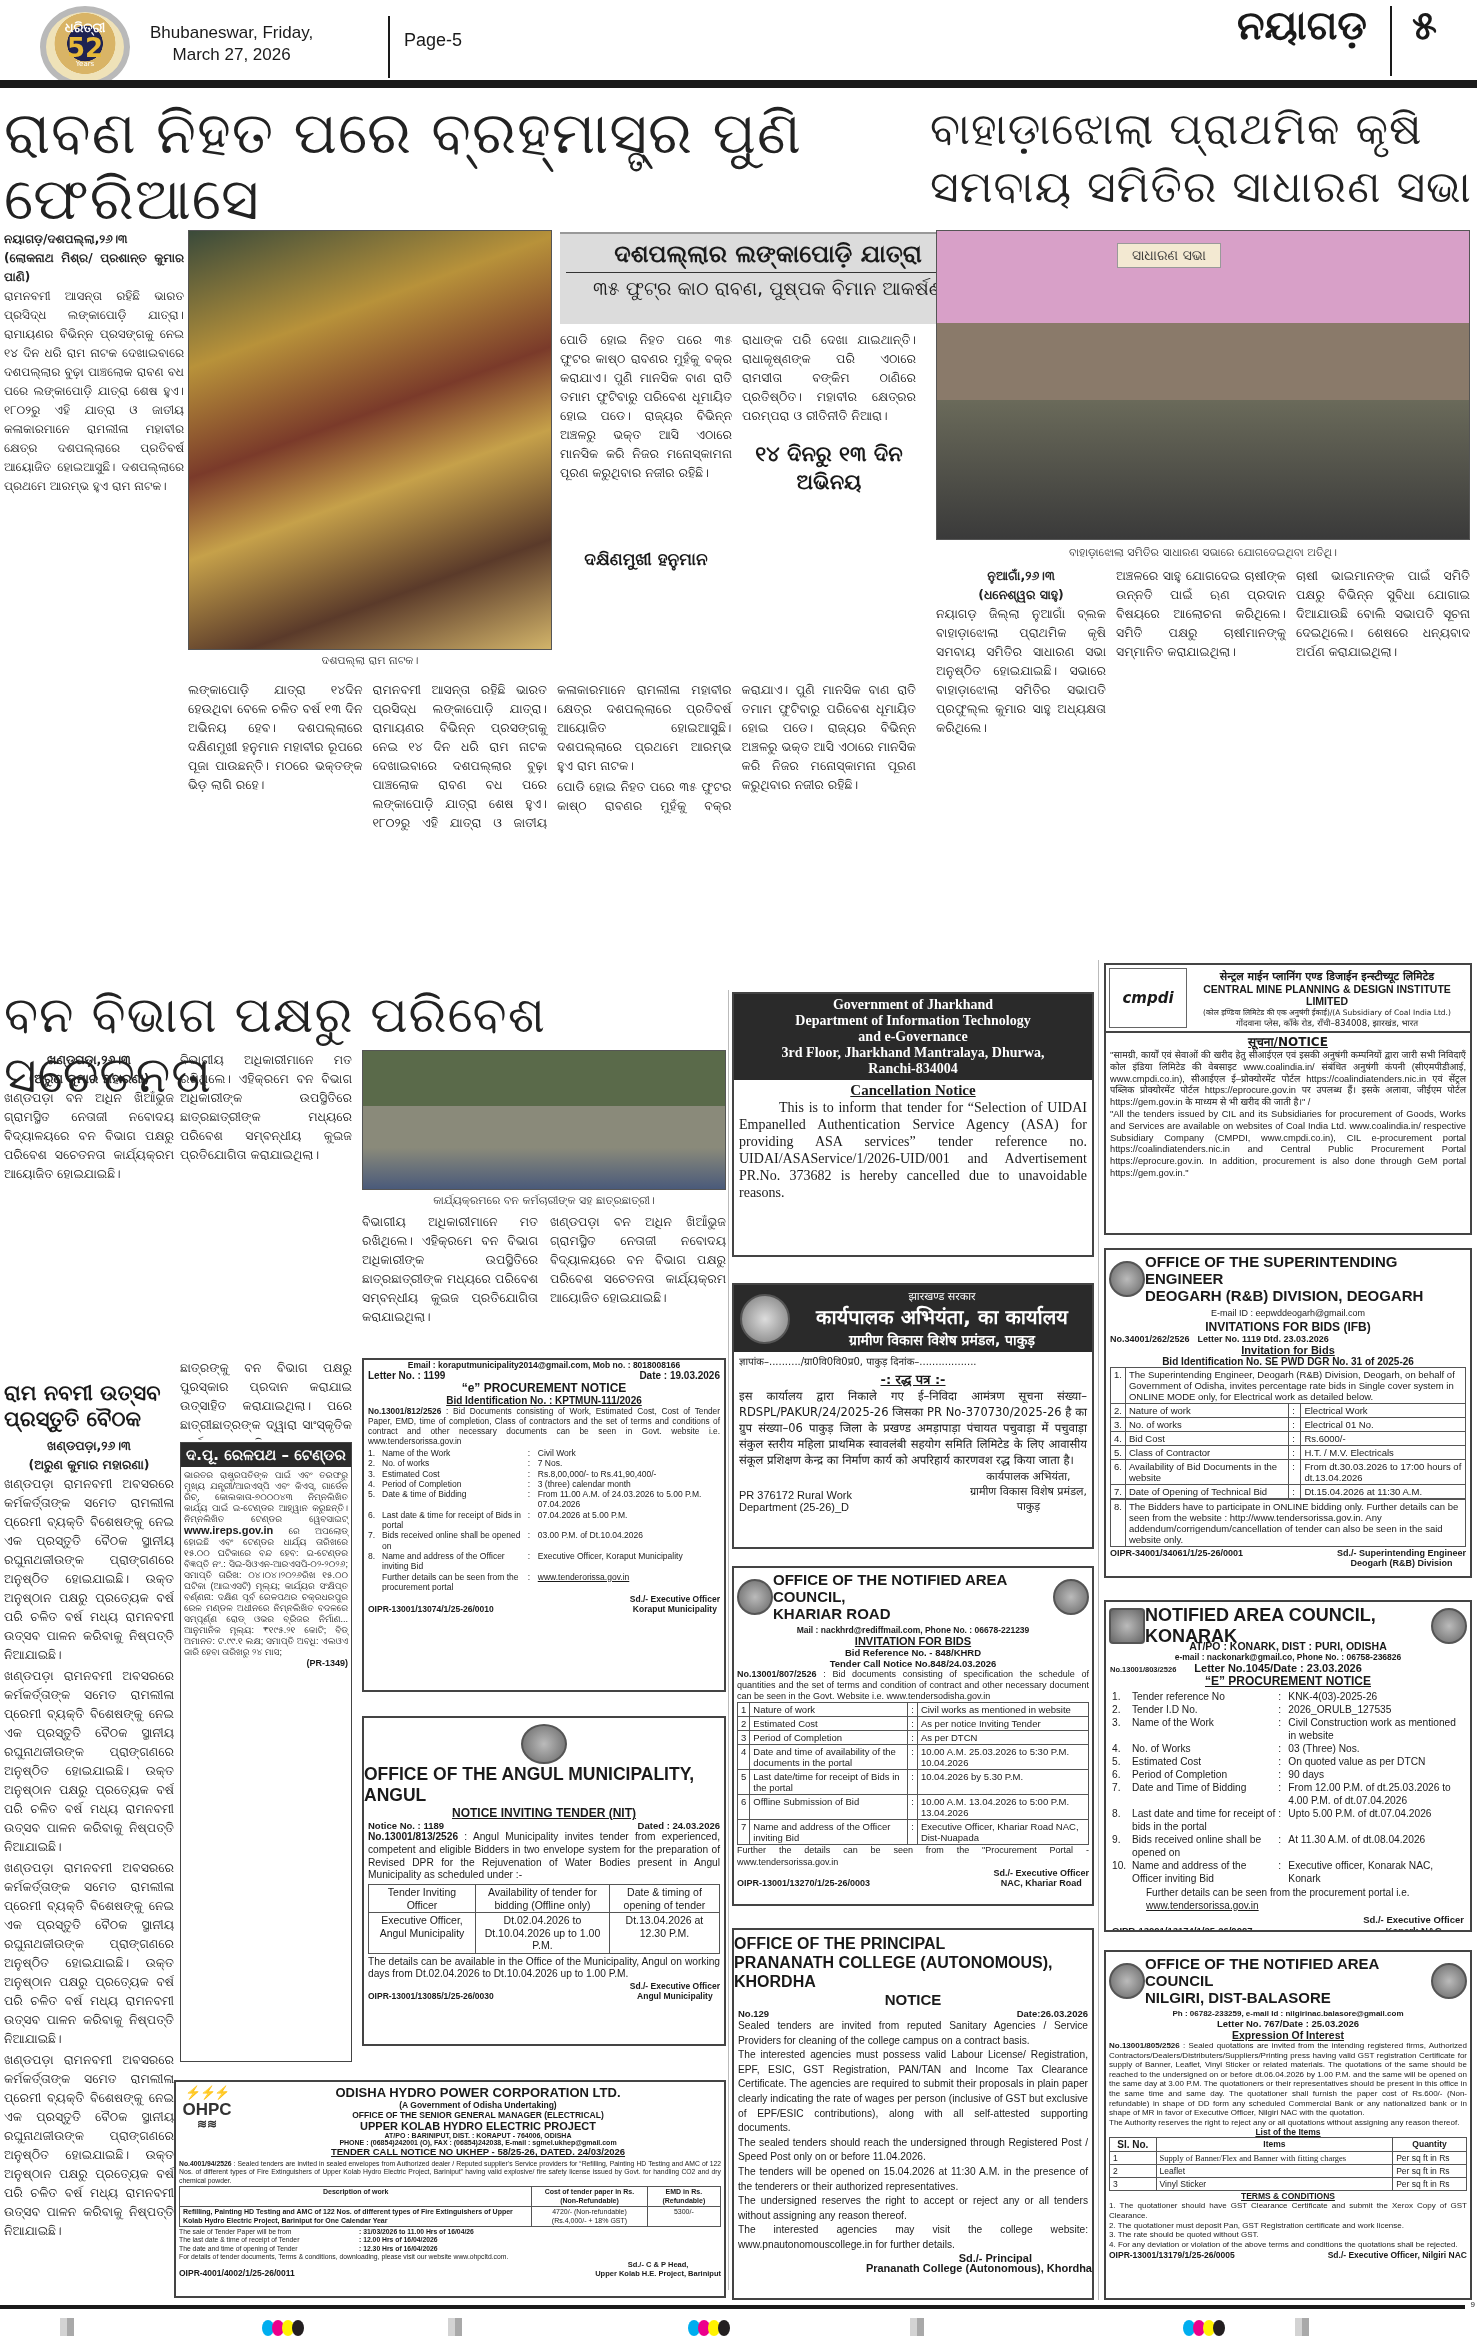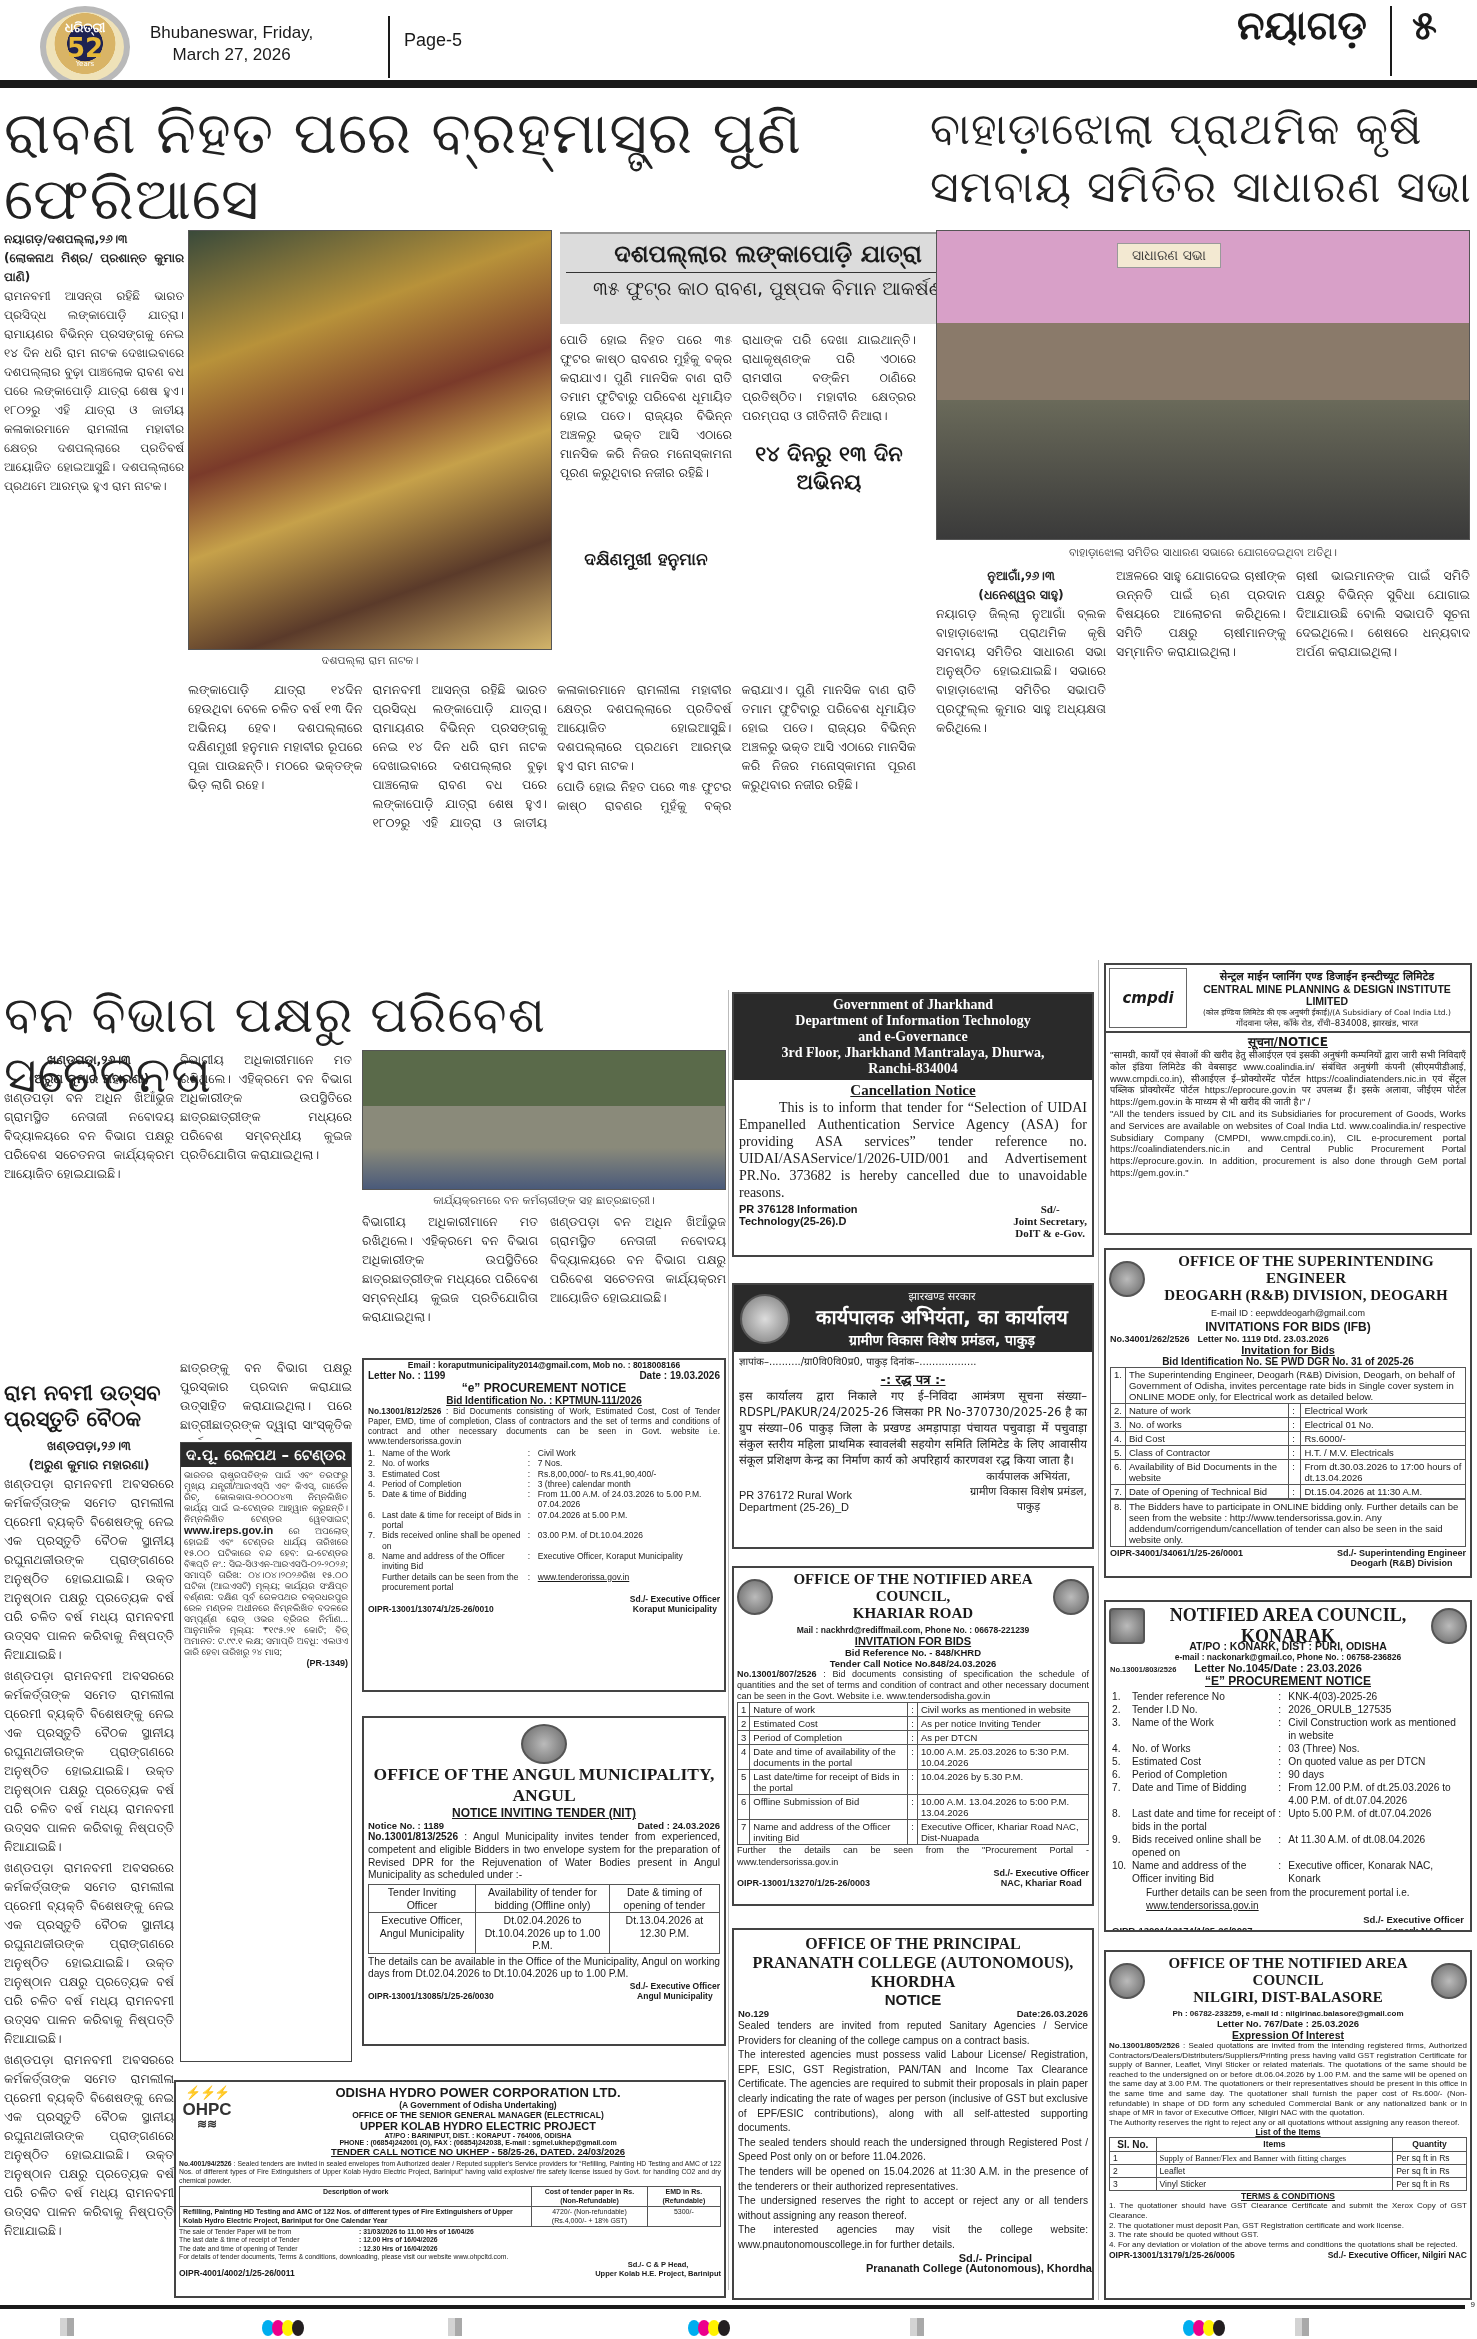--- a/index.html
+++ b/index.html
@@ -20,21 +20,21 @@
   .headline{font-size:58px;line-height:66px;letter-spacing:1px;color:#222}
   .photo{background:linear-gradient(135deg,#8a6a4a,#c9a27a 30%,#6a4a3a 60%,#d8b88a);border:1px solid #555}
   .caption{font-size:11px;text-align:center;color:#333}
   .col{font-size:12.5px;line-height:19px;text-align:justify;color:#222;overflow:hidden}
   .col p{margin-bottom:2px}
   .subbox{background:#dcdcdc;border-top:2px solid #999;text-align:center;padding:6px}
   .subbox .t1{font-size:24px;font-weight:bold;border-bottom:1px solid #333;padding-bottom:4px}
   .subbox .t2{font-size:19px;padding-top:4px}
   .kicker{font-size:21px;font-weight:bold;text-align:center;line-height:28px}
   .ad{border:2px solid #444;background:#fff;overflow:hidden}
-  .ad .hd{font-family:Liberation Serif, serif;font-weight:bold;text-align:center}
+  .ad .hd{font-family:Liberation Sans, sans-serif;font-weight:bold;text-align:left}
   .ad table{border-collapse:collapse;width:100%}
   .ad td,.ad th{border:1px solid #555;padding:1px 3px;vertical-align:top;font-family:"Liberation Sans",sans-serif;font-size:9.5px;line-height:11px}
   .tiny{font-family:"Liberation Sans",sans-serif;font-size:9.5px;line-height:11.5px;text-align:justify}
   .tiny2{font-family:"Liberation Sans",sans-serif;font-size:10.5px;line-height:12.5px}
   .kv{display:grid;grid-template-columns:16px 1fr 10px 1.1fr;font-family:"Liberation Sans",sans-serif;font-size:10px;line-height:12px}
   .u{text-decoration:underline}
   .b{font-weight:bold}
   .ctr{text-align:center}
   .right{text-align:right}
   .emblem{width:36px;height:36px;border-radius:50%;border:2px solid #555;background:radial-gradient(circle,#bbb,#666)}
@@ -148,28 +148,20 @@
 <div class="abs ad serif" style="left:732px;top:992px;width:362px;height:265px">
   <div class="darkhdr b" style="font-size:14px;line-height:16px;padding:3px">
     <div>Government of Jharkhand</div>
     <div>Department of Information Technology</div>
     <div>and e-Governance</div>
     <div>3rd Floor, Jharkhand Mantralaya, Dhurwa,</div>
     <div>Ranchi-834004</div>
   </div>
   <div class="ctr u b" style="font-size:15px;margin-top:2px">Cancellation Notice</div>
   <div style="font-size:14px;line-height:17px;text-align:justify;padding:0 5px;text-indent:40px">This is to inform that tender for “Selection of UIDAI Empanelled Authentication Service Agency (ASA) for providing ASA services” tender reference no. UIDAI/ASAService/1/2026-UID/001 and Advertisement PR.No. 373682 is hereby cancelled due to unavoidable reasons.</div>
-  <div style="display:flex;justify-content:space-between;padding:2px 5px;font-size:11px">
-    <div class="sans b" style="width:150px">PR 376128 Information Technology(25-26).D</div>
-    <div class="ctr b">
-      <div>Sd/-</div>
-      <div>Joint Secretary,</div>
-      <div>DoIT &amp; e-Gov.</div>
-    </div>
-  </div>
 </div>
 
 <div class="abs ad" style="left:732px;top:1283px;width:362px;height:266px">
   <div class="darkhdr" style="display:flex;align-items:center;padding:3px 6px;gap:8px">
     <div class="emblem" style="width:50px;height:50px;background:radial-gradient(circle,#ddd,#777)"></div>
     <div style="flex:1;text-align:center">
       <div style="font-size:11px">झारखण्ड सरकार</div>
       <div style="font-size:20px;font-weight:bold">कार्यपालक अभियंता, का कार्यालय</div>
       <div style="font-size:14px;font-weight:bold">ग्रामीण विकास विशेष प्रमंडल, पाकुड़</div>
     </div>

